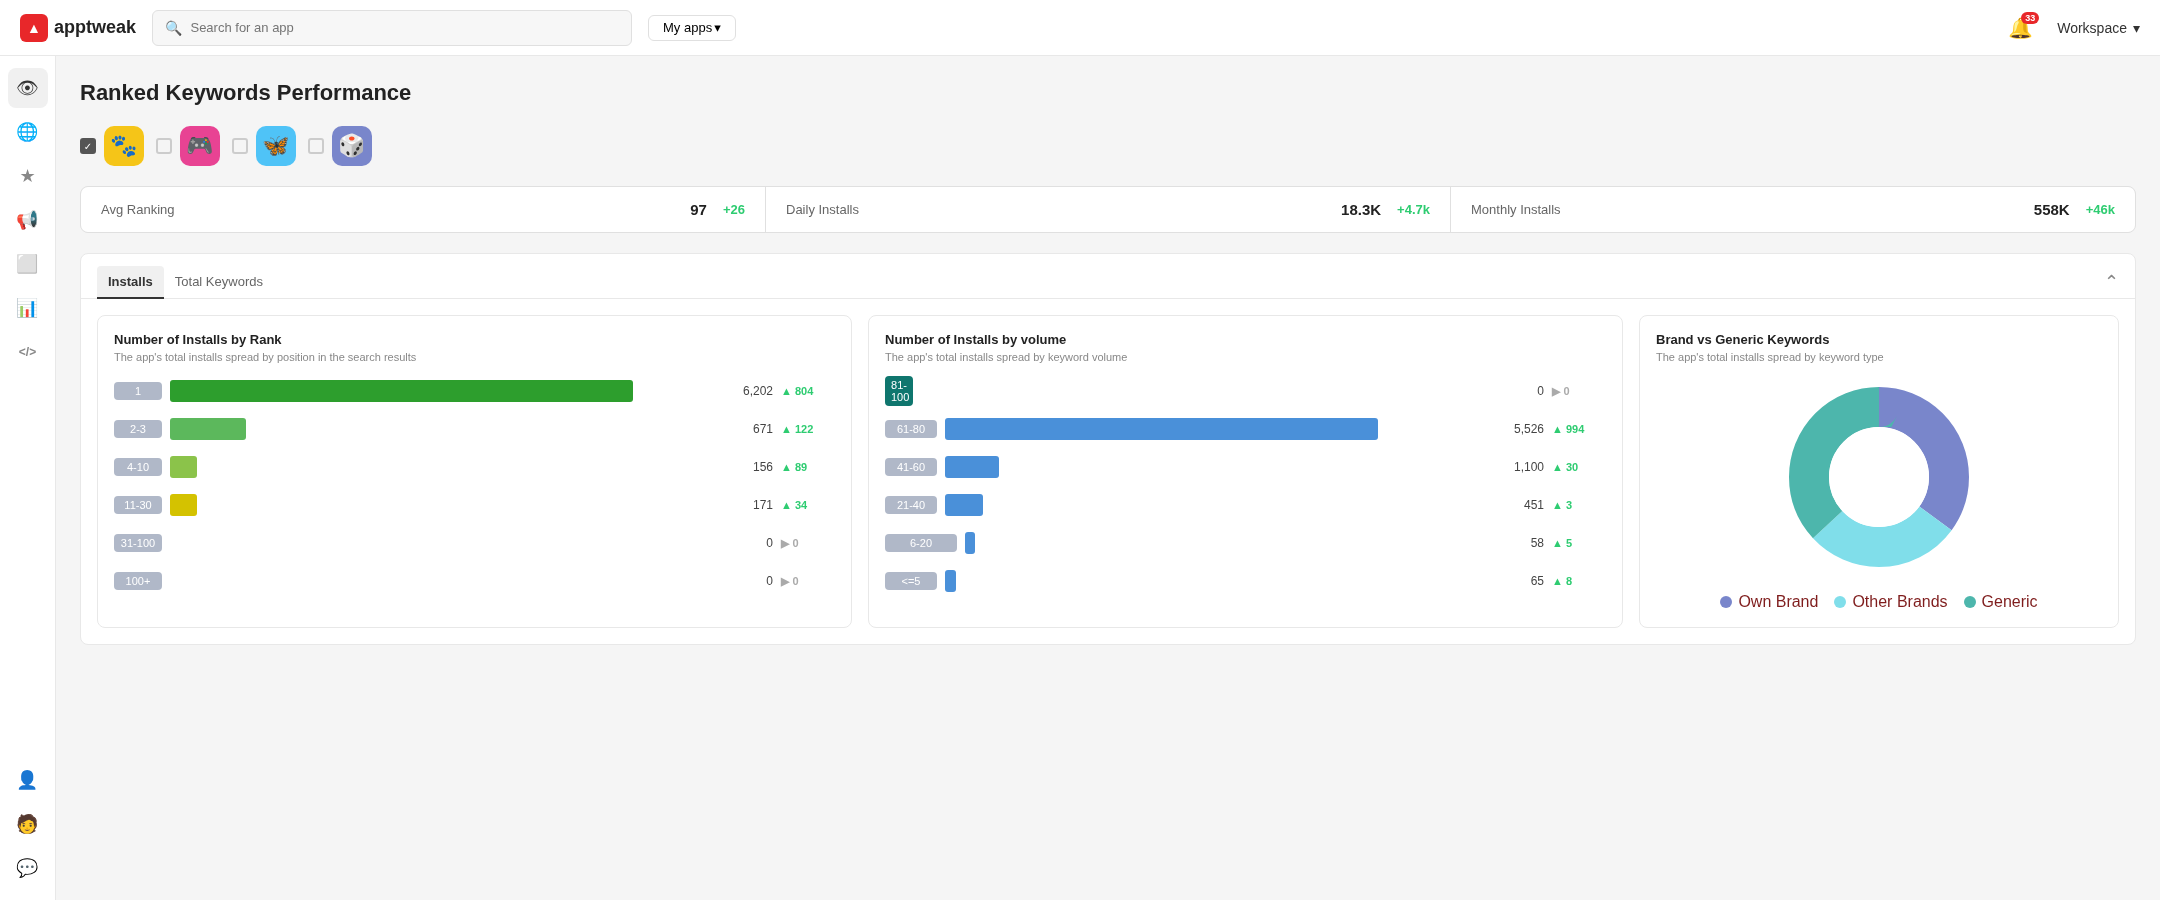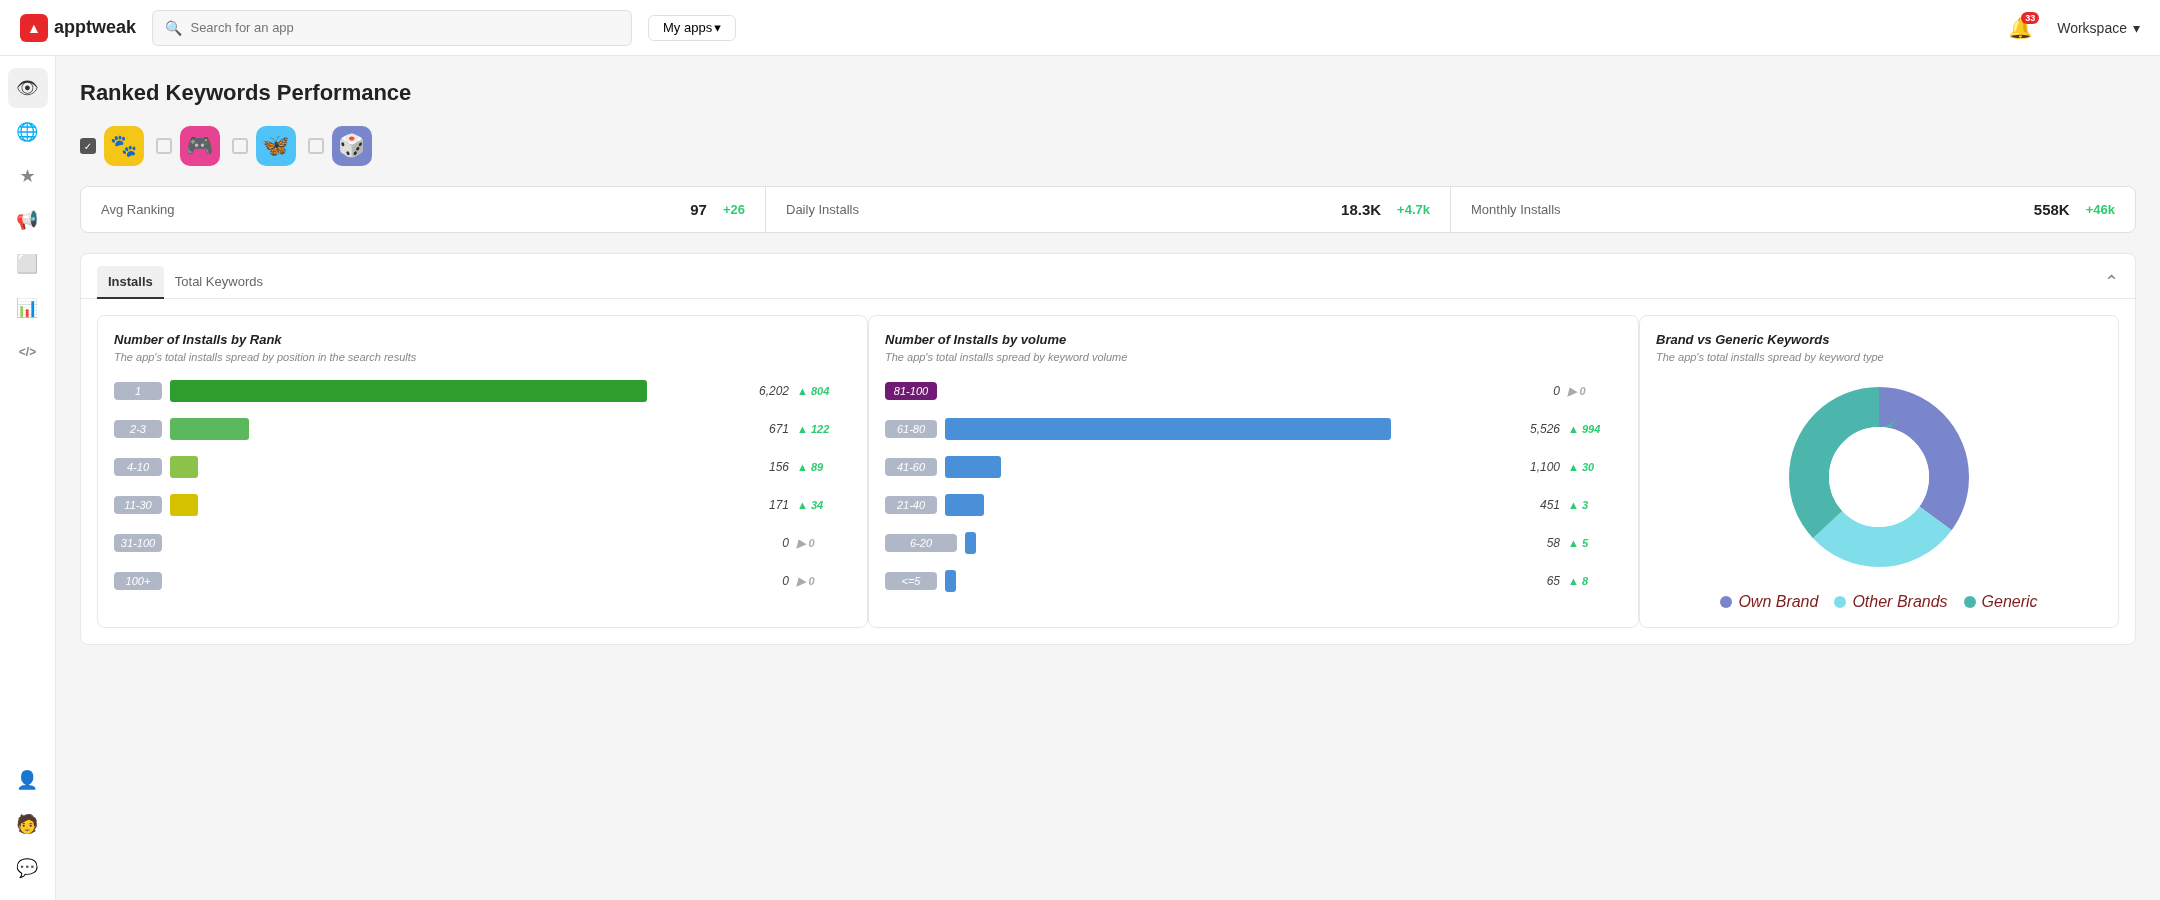--- a/index.html
+++ b/index.html
@@ -268,22 +268,22 @@
       background: none;
       border: none;
       cursor: pointer;
       font-size: 18px;
       color: #888;
     }
 
     .charts-area {
       display: grid;
       grid-template-columns: 1fr 1fr 480px;
+      gap: 16px;
       padding: 16px;
-      font-style: italic;
     }
 
     .chart-card {
       background: #fff;
       border: 1px solid #e8e8e8;
       border-radius: 8px;
       padding: 16px;
     }
     .chart-title {
       font-size: 13px;
@@ -547,21 +547,21 @@
           <div class="bar-value">0</div>
           <div class="bar-change change-neutral">▶ 0</div>
         </div>
       </div>
 
       <div class="chart-card">
         <div class="chart-title">Number of Installs by volume</div>
         <div class="chart-subtitle">The app's total installs spread by keyword volume</div>
 
         <div class="bar-row">
-          <div class="bar-label" style="background:#701a75; width:52px;">81-100</div>
+          <div class="bar-label" style="background:#0f766e; width:28px;">81-100</div>
           <div class="bar-container"></div>
           <div class="bar-value">0</div>
           <div class="bar-change change-neutral">▶ 0</div>
         </div>
         <div class="bar-row">
           <div class="bar-label" style="background:#b0b8c8; width:52px;">61-80</div>
           <div class="bar-container">
             <div class="bar-fill" style="width:80%; background:#4a90d9;"></div>
           </div>
           <div class="bar-value">5,526</div>

